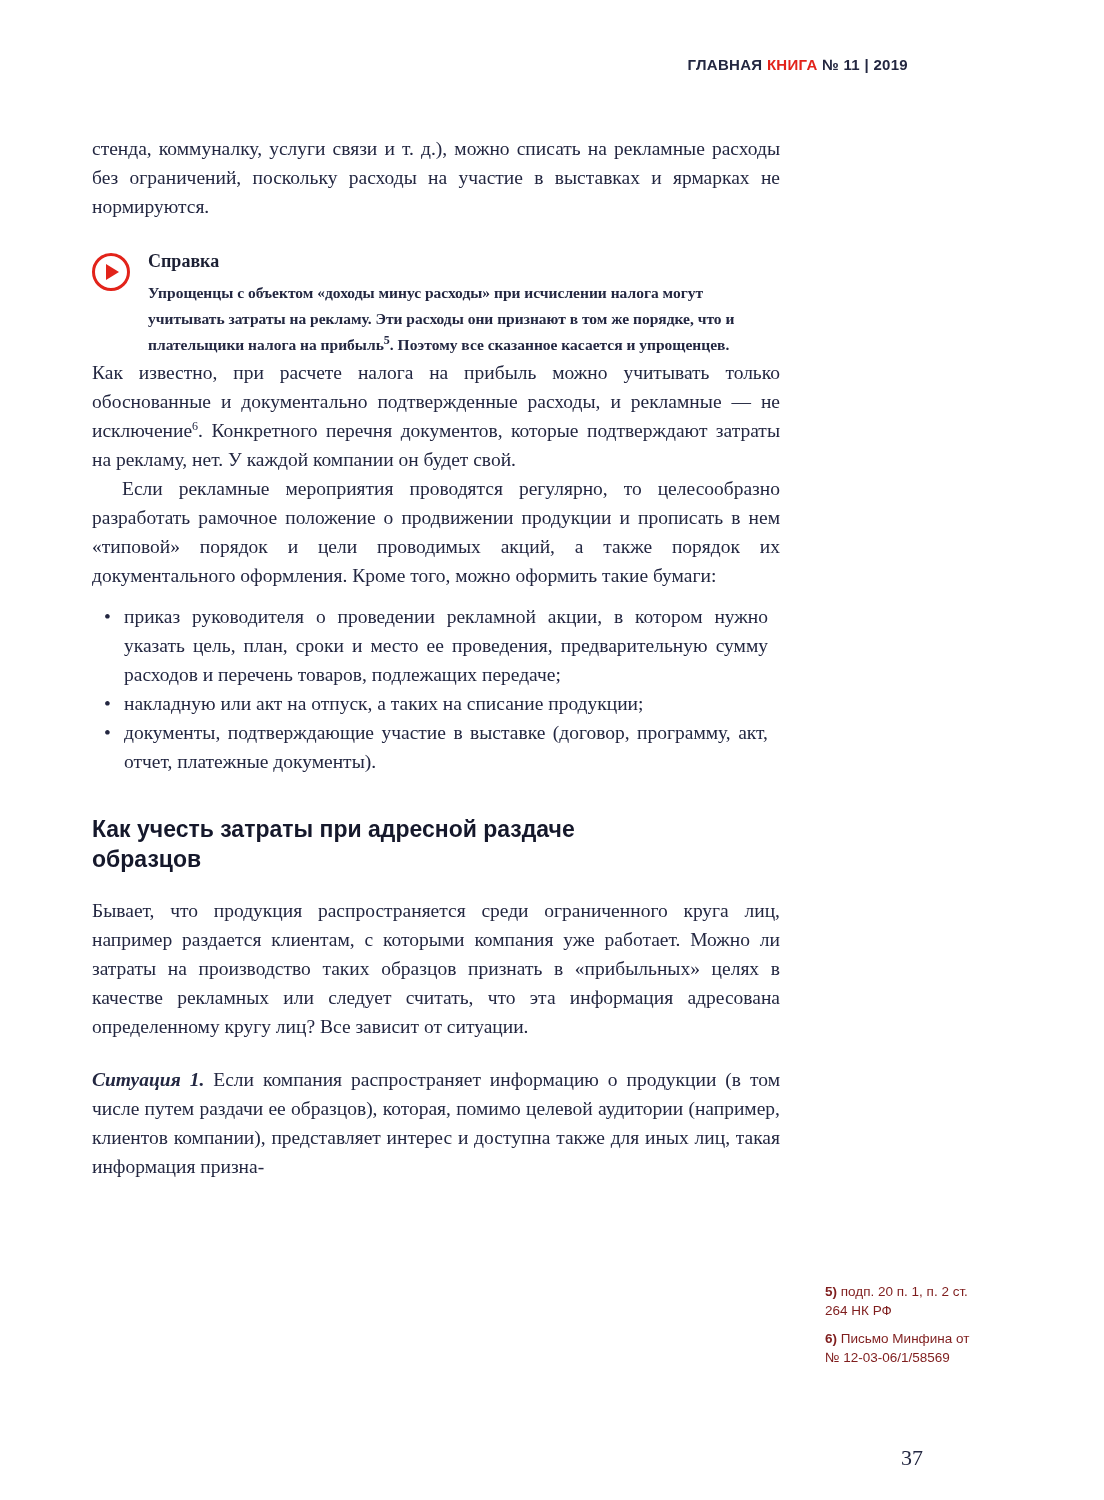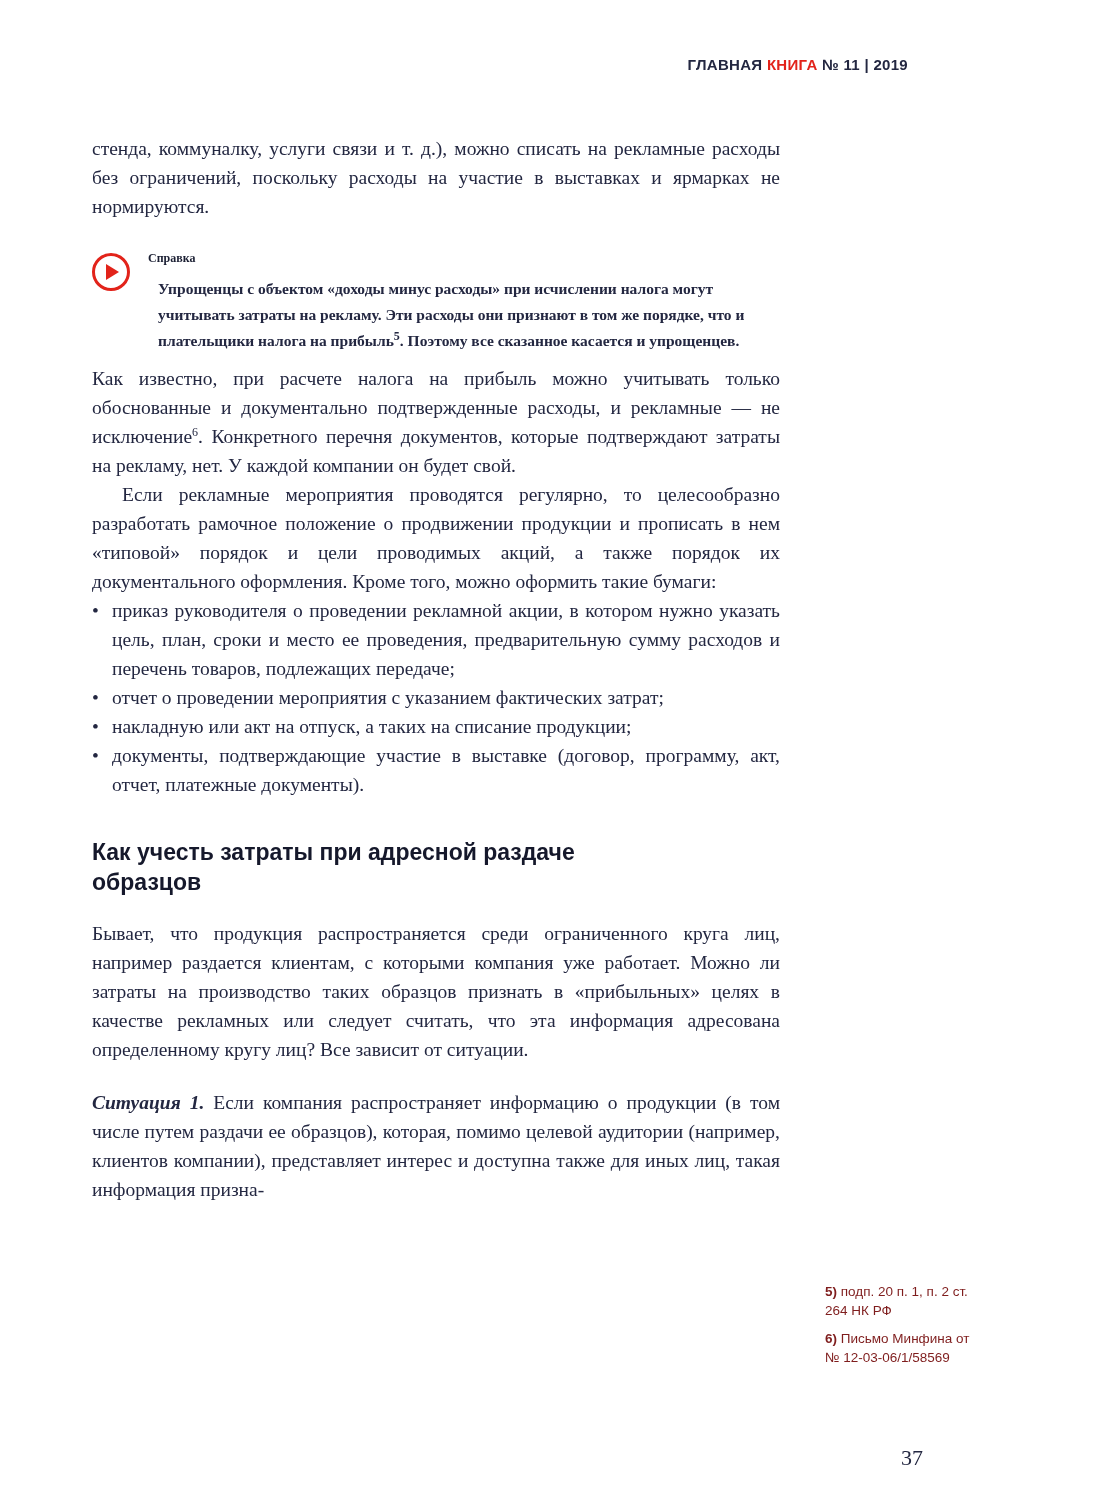--- a/index.html
+++ b/index.html
@@ -68,48 +68,48 @@
   }
   .callout-icon .triangle {
     width: 0; height: 0;
     margin-left: 3px;
     border-left: 13px solid #e2231a;
     border-top: 8px solid transparent;
     border-bottom: 8px solid transparent;
   }
   .callout-body { margin-left: 18px; width: 630px; }
   .callout-title {
-    font-size: 12px;
+    font-size: 18px;
     font-weight: bold;
     color: #1b1f33;
     margin-bottom: 8px;
   }
   .callout-text {
-    margin: 10px;
+    margin: 0;
     font-size: 15.5px;
     font-weight: bold;
     line-height: 26px;
     color: #232741;
     text-align: left;
   }
 
   
   .section-heading {
     margin: 38px 0 22px 0;
     font-family: "Liberation Sans", sans-serif;
     font-weight: bold;
     font-size: 23px;
     line-height: 30px;
     color: #15182b;
     white-space: pre-line;
   }
 
   
   .bullet-list {
-    margin: 0;
+    margin: 12px;
     padding: 0;
     list-style: none;
   }
   .bullet-list li {
     position: relative;
     padding-left: 20px;
     font-size: 19.5px;
     line-height: 29px;
     text-align: justify;
   }
@@ -173,21 +173,20 @@
       </div>
     </aside>
 
 
     <p class="body-p"><span>Как известно, при расчете налога на прибыль можно учитывать только обоснованные и документально подтвержденные расходы, и рекламные — не исключение</span><sup class="fn-ref">6</sup><span>. Конкретного перечня документов, которые подтверждают затраты на рекламу, нет. У каждой компании он будет свой.</span></p>
 
     <p class="body-p indent">Если рекламные мероприятия проводятся регулярно, то целесообразно разработать рамочное положение о продвижении продукции и прописать в нем «типовой» порядок и цели проводимых акций, а также порядок их документального оформления. Кроме того, можно оформить такие бумаги:</p>
 
     <ul class="bullet-list">
       <li>приказ руководителя о проведении рекламной акции, в котором нужно указать цель, план, сроки и место ее проведения, предварительную сумму расходов и перечень товаров, подлежащих передаче;</li>
-      <li>отчет о проведении мероприятия с указанием фактических затрат;</li>
       <li>накладную или акт на отпуск, а таких на списание продукции;</li>
       <li>документы, подтверждающие участие в выставке (договор, программу, акт, отчет, платежные документы).</li>
     </ul>
 
     <h2 class="section-heading">Как учесть затраты при адресной раздаче
 образцов</h2>
 
     <p class="body-p">Бывает, что продукция распространяется среди ограниченного круга лиц, например раздается клиентам, с которыми компания уже работает. Можно ли затраты на производство таких образцов признать в «прибыльных» целях в качестве рекламных или следует считать, что эта информация адресована определенному кругу лиц? Все зависит от ситуации.</p>
 
     <p class="body-p situation"><span class="sit-label">Ситуация 1.</span>

